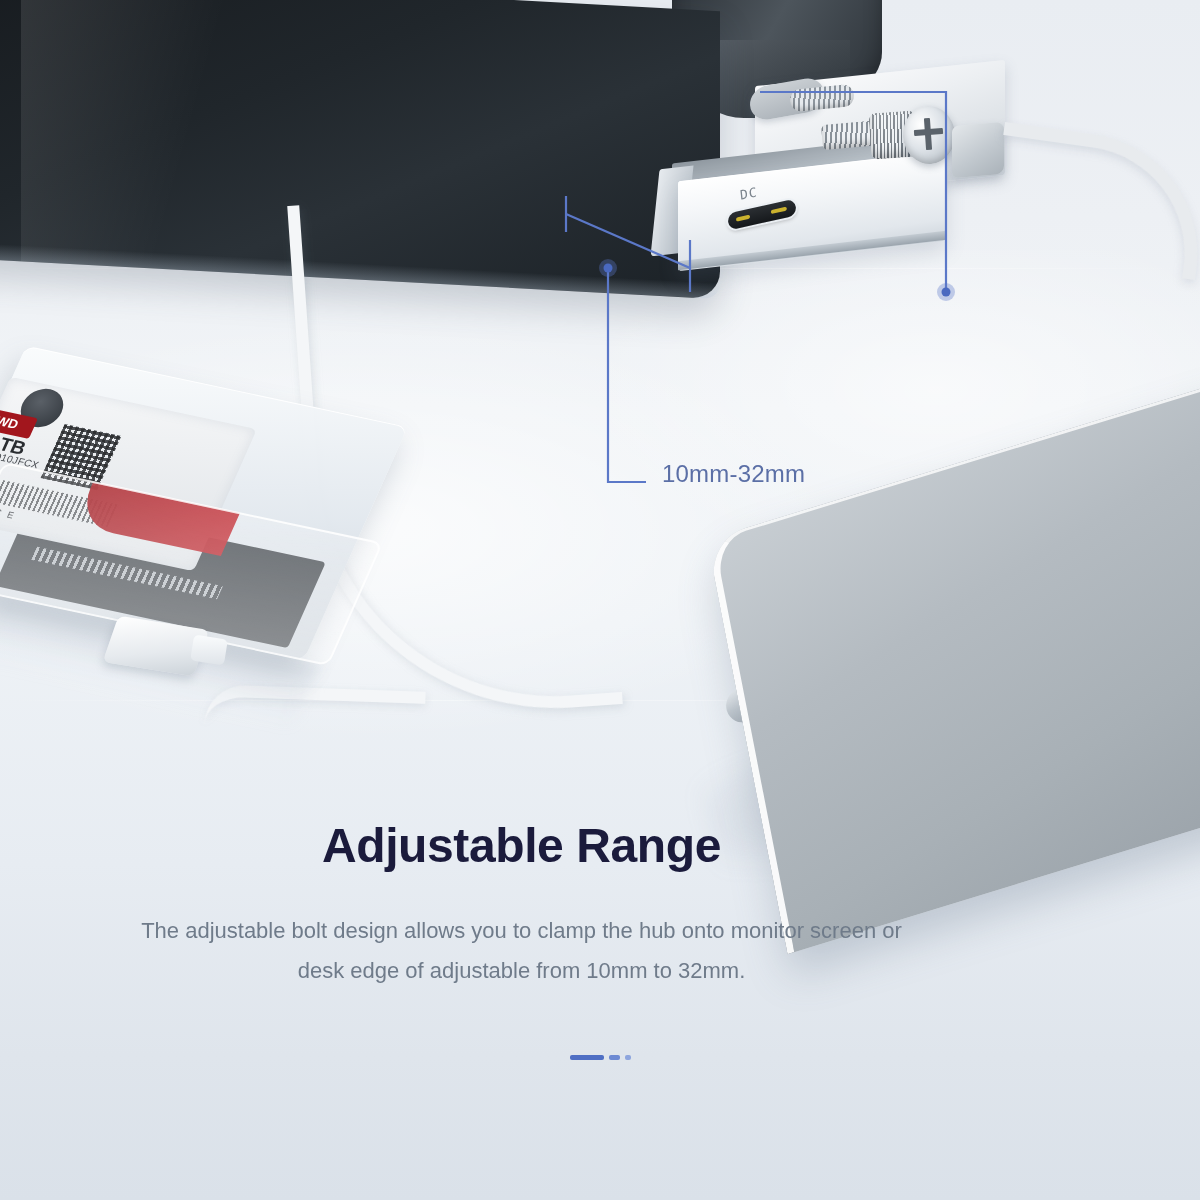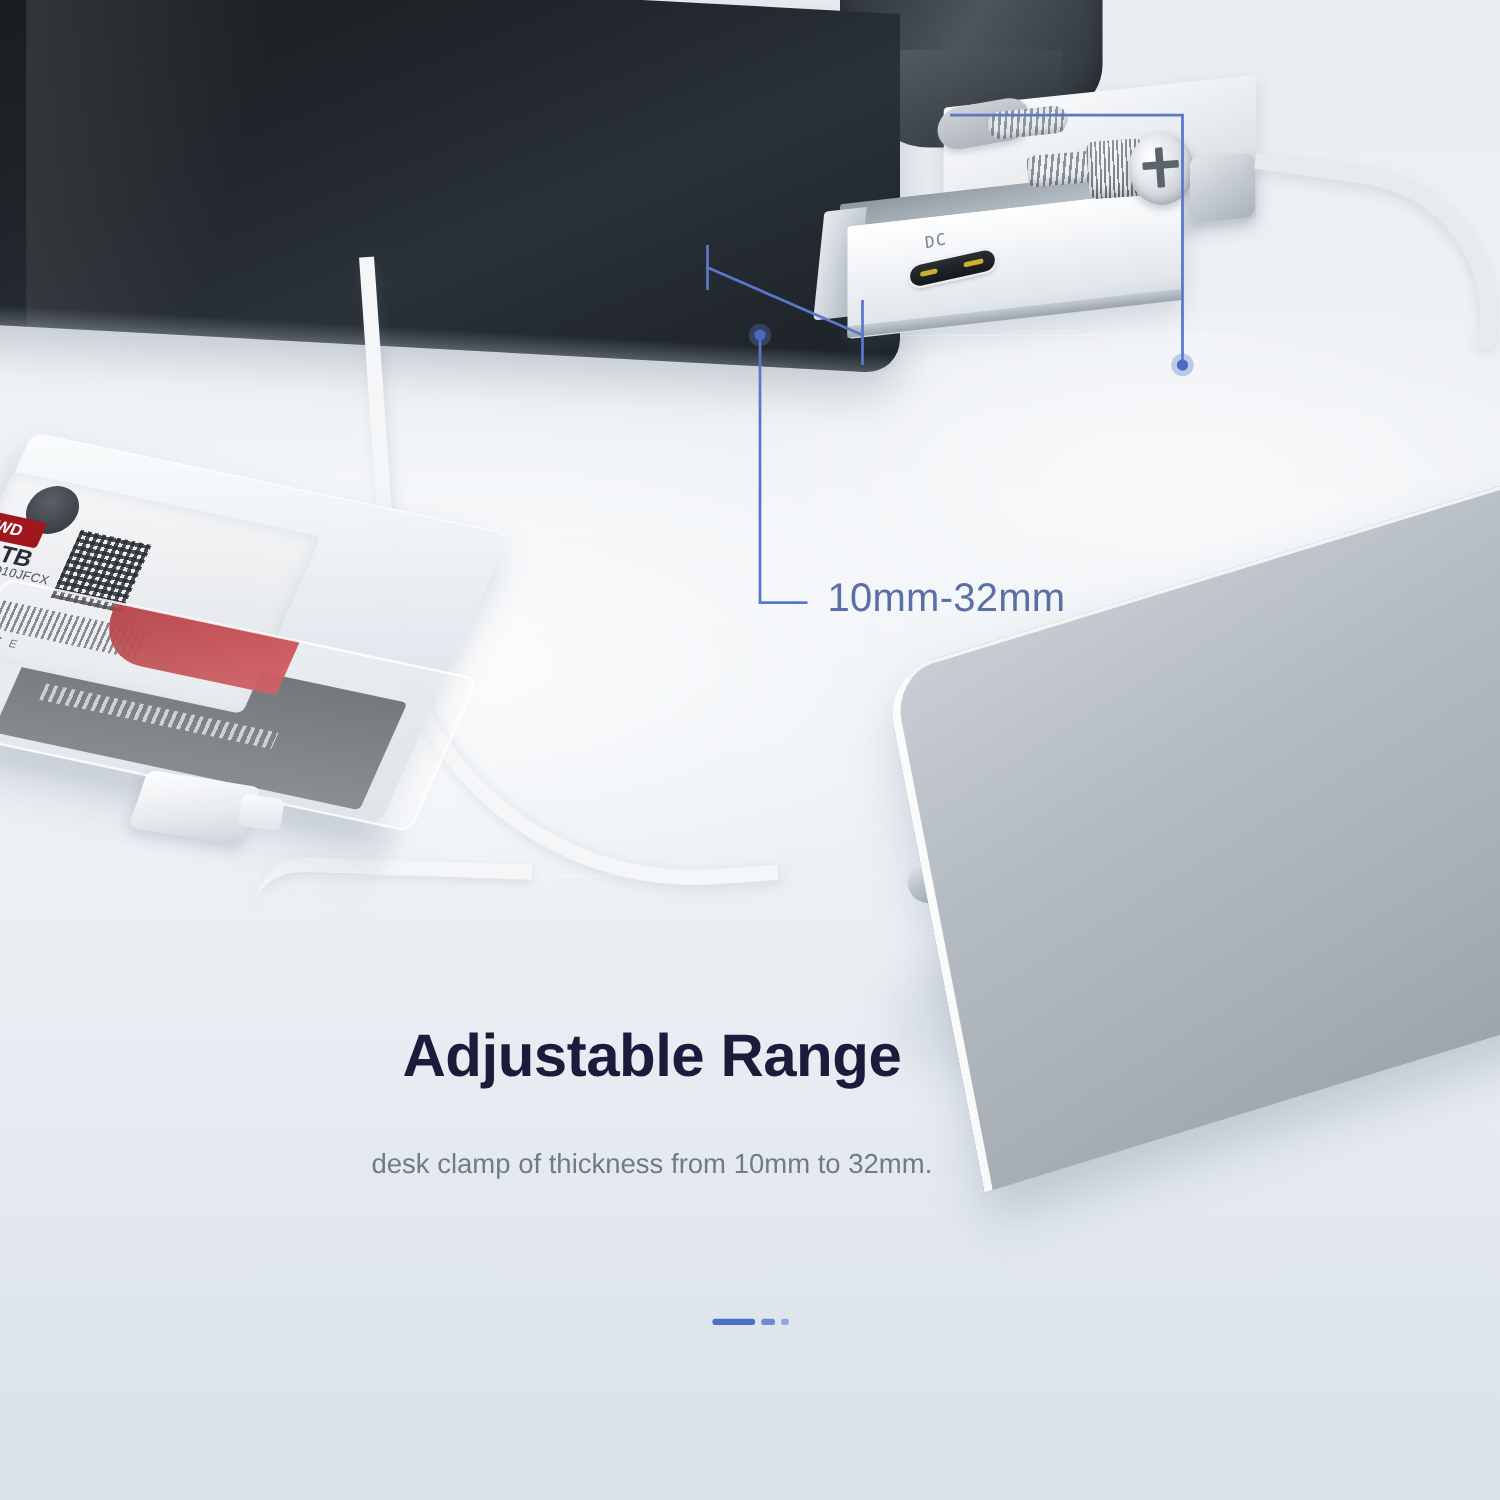--- a/index.html
+++ b/index.html
@@ -365,21 +365,21 @@
   .callouts { position:absolute; inset:0; }
 
   
   .label-anti {
     position:absolute; left:760px; top:328px;
     font-size:32px; color:#5a6ea8; letter-spacing:.2px;
     white-space:nowrap;
   }
   .label-range {
     position:absolute; left:662px; top:460px;
-    font-size:32px; color:#5b6fa6; letter-spacing:.2px;
+    font-size:24px; color:#5b6fa6; letter-spacing:.2px;
     white-space:nowrap;
   }
 
   
   .copy { position:absolute; left:0; top:820px; width:1043px; text-align:center; }
   .headline {
     font-size:48px; font-weight:bold; color:#1b1b3c;
     letter-spacing:-.4px; line-height:1.1;
   }
   .subcopy {
@@ -487,21 +487,22 @@
     <circle cx="608" cy="268" r="9" fill="#5b78c8" fill-opacity="0.35"></circle>
     <circle cx="608" cy="268" r="4.5" fill="#4a69c0"></circle>
   </svg>
 
 
   <div class="label-range">10mm-32mm</div>
 
   <div class="copy">
     <div class="headline">Adjustable Range</div>
     <div class="subcopy">
-      <span>desk clamp of thickness from 10mm to 32mm.</span>
+      <span>The adjustable bolt design allows you to clamp the hub onto monitor screen or</span>
+      <span>desk edge of adjustable from 10mm to 32mm.</span>
     </div>
   </div>
 
   <div class="divider">
     <div class="dash-long"></div>
     <div class="dash-mid"></div>
     <div class="dash-dot"></div>
   </div>
 
 </div>

